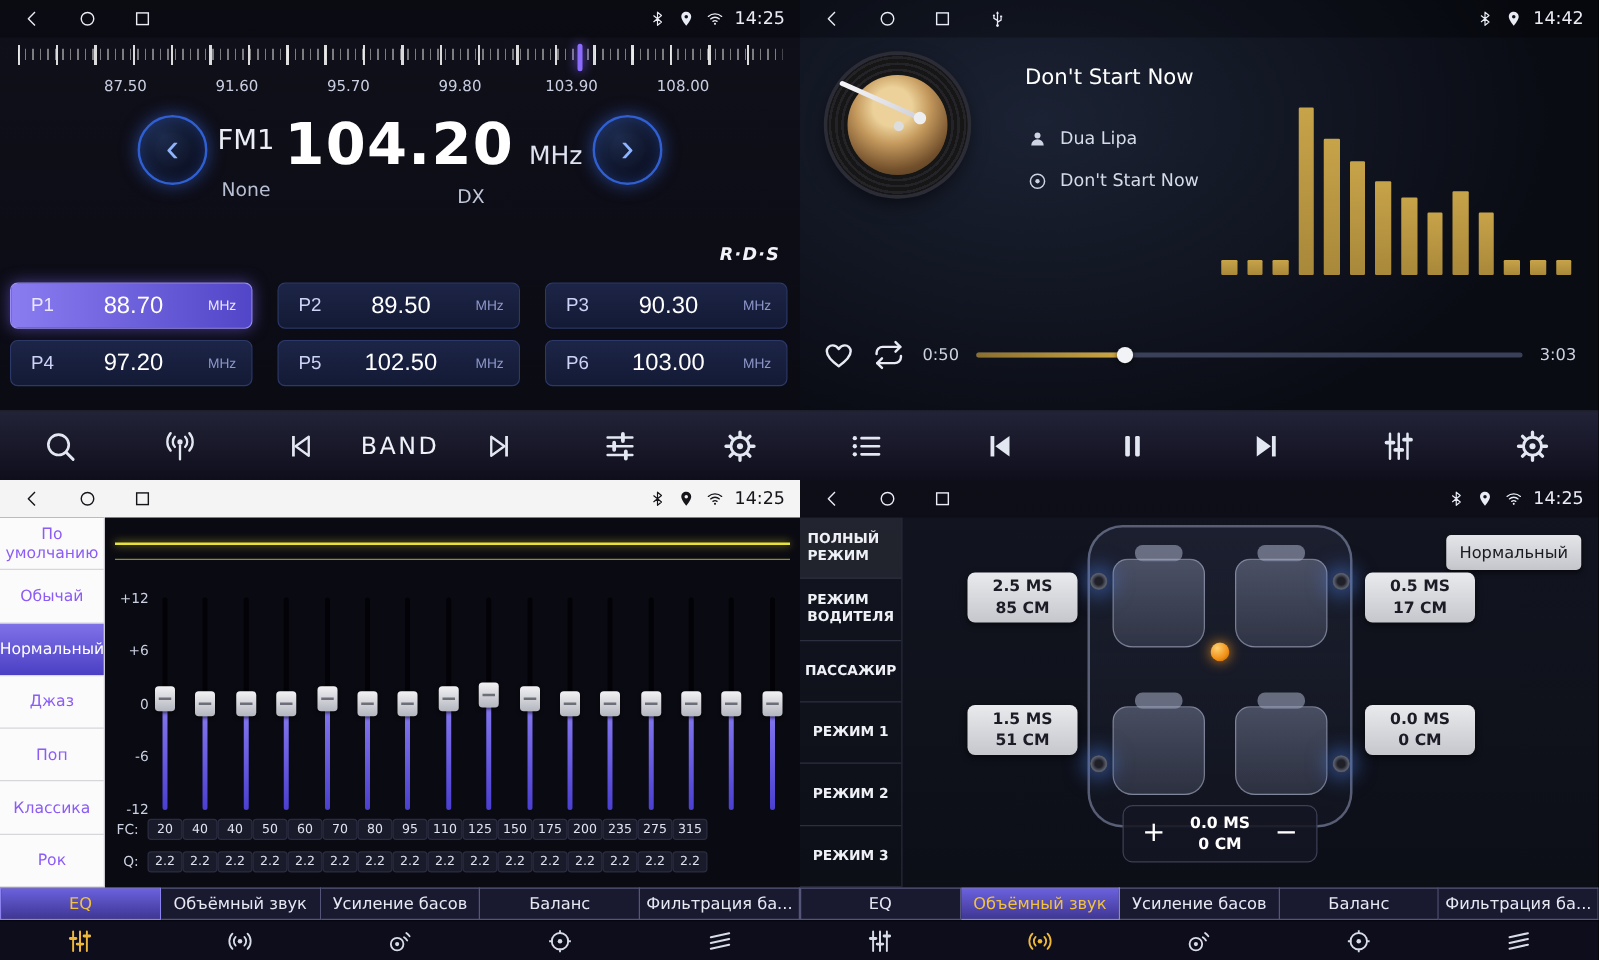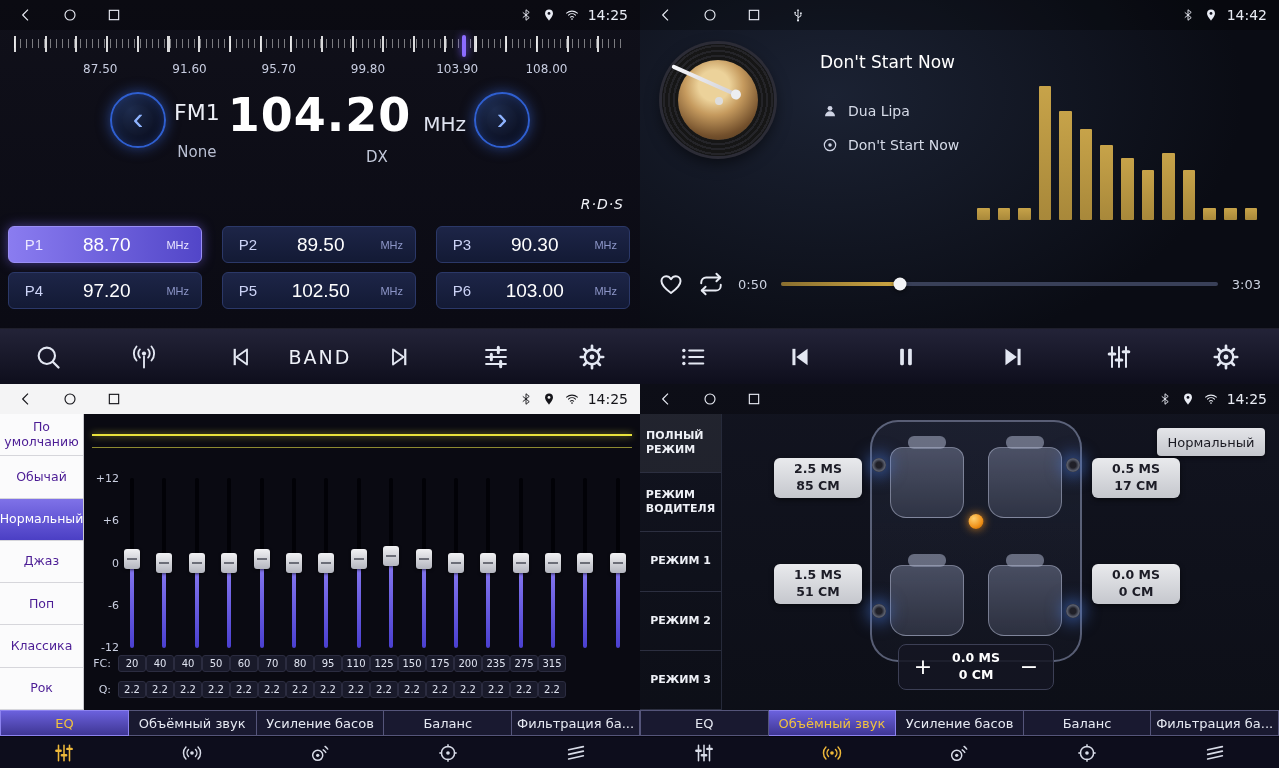--- a/index.html
+++ b/index.html
@@ -42,21 +42,21 @@
     color:#8fb4ff; display:flex; align-items:center; justify-content:center; }
   .chev { font-size:32px; line-height:1; margin-top:-4px; }
   .band-block { margin-top:16px; text-align:center; }
   .band-name { font-size:22px; color:#eceef6; }
   .stereo { font-size:15px; color:#b9bfd2; margin-top:18px; }
   .freq-block { position:relative; margin-top:4px; }
   .freq-line { display:flex; align-items:baseline; gap:12px; }
   .freq-big { font-size:46px; font-weight:bold; color:#fff; letter-spacing:1px; }
   .freq-unit { font-size:20px; color:#dfe3f0; }
   .dx { margin-top:6px; margin-left:58%; font-size:15px; color:#c3c9da; }
-  .rds { position:absolute; right:16px; top:196px; font-size:14px; font-weight:normal; font-style:italic; color:#f2f3f8; letter-spacing:1px; }
+  .rds { position:absolute; right:16px; top:196px; font-size:14px; font-weight:bold; font-style:italic; color:#f2f3f8; letter-spacing:1px; }
 
   .presets { position:absolute; left:8px; right:10px; top:226px; display:grid; grid-template-columns:1fr 1fr 1fr; column-gap:20px; row-gap:9px; }
   .preset { height:37px; border-radius:6px; display:flex; align-items:center; padding:0 12px; gap:8px; cursor:pointer;
     background:linear-gradient(180deg,#1d2547,#131a35); border:1px solid #2b3868; }
   .preset.active { background:linear-gradient(90deg,#8a7cf0,#5246c8); border-color:#9a8ef5; box-shadow:0 0 12px rgba(120,100,240,.55); }
   .p-name { font-size:15px; color:#ccd3f6; width:26px; }
   .p-freq { font-size:19px; color:#fff; flex:1; text-align:center; }
   .p-unit { font-size:11px; color:#8d96c8; }
   .preset.active .p-name, .preset.active .p-unit { color:#eae6ff; }
 
@@ -86,21 +86,21 @@
   .pctl { position:absolute; left:0; right:0; top:266px; height:36px; display:flex; align-items:center; gap:14px; padding:0 18px; color:#e8ebf3; }
   .pc-icon { width:26px; height:26px; display:inline-flex; cursor:pointer; }
   .ptime { font-size:13px; color:#ccd2e0; }
   .progress { position:relative; flex:1; height:4px; background:#394058; border-radius:2px; cursor:pointer; }
   .progress-fill { position:absolute; left:0; top:0; height:100%; background:linear-gradient(90deg,#8a6f2f,#cfa843); border-radius:2px; }
   .progress-thumb { position:absolute; top:50%; transform:translate(-50%,-50%); width:13px; height:13px; border-radius:50%; background:#f2f3f6; box-shadow:0 1px 4px rgba(0,0,0,.6); }
 
   
   .eq-sidebar { position:absolute; left:0; top:30px; bottom:58px; width:84px; background:#fbfbfc; border-right:1px solid #c9c9cf; display:flex; flex-direction:column; z-index:2; }
   .eq-preset { flex:1; display:flex; align-items:center; justify-content:center; text-align:center; padding:2px 5px;
-    font-size:12.5px; line-height:1.15; color:#4c1d95; border-bottom:1px solid #d6d6db; cursor:pointer; }
+    font-size:12.5px; line-height:1.15; color:#8b5cf6; border-bottom:1px solid #d6d6db; cursor:pointer; }
   .eq-preset.active { background:linear-gradient(180deg,#7f72e8,#4b3fc4); color:#fff; }
   .eq-main { position:absolute; left:84px; right:0; top:30px; bottom:58px; }
   .eq-curve { position:absolute; left:8px; right:8px; top:6px; height:48px; }
   .curve-line1 { position:absolute; left:0; right:0; top:14px; height:2px; background:#e8e23c; box-shadow:0 0 7px rgba(232,226,60,.8); }
   .curve-line2 { position:absolute; left:0; right:0; top:27px; height:1px; background:#8d8a30; }
   .gain-scale { position:absolute; left:0; top:58px; height:182px; width:28px; display:flex; flex-direction:column; justify-content:space-between; align-items:flex-end; padding-right:3px;margin-left:10px; }
   .gain-label { font-size:11px; color:#ccd1e2; }
   .eq-sliders { position:absolute; left:30px; right:4px; top:64px; height:170px; display:flex; justify-content:space-between; padding:0 4px; }
   .slider { position:relative; width:28px; height:100%; cursor:pointer; }
   .slider-track { position:absolute; left:50%; transform:translateX(-50%); top:0; bottom:0; width:4px; background:#020207; border-radius:2px; }
@@ -756,20 +756,21 @@
               <path d="M9.2 15.6a4.5 4.5 0 0 1 5.6 0"></path>
               <circle cx="12" cy="19" r="1.4" fill="currentColor" stroke="none"></circle>
             </svg>
           </span>
           <span class="sb-time">14:25</span>
         </div>
       </header>
     <aside id="sf-modes" class="sf-sidebar">
         <div class="sf-mode active">ПОЛНЫЙ РЕЖИМ</div>
         <div class="sf-mode">РЕЖИМ ВОДИТЕЛЯ</div>
+        <div class="sf-mode">ПАССАЖИР</div>
         <div class="sf-mode">РЕЖИМ 1</div>
         <div class="sf-mode">РЕЖИМ 2</div>
         <div class="sf-mode">РЕЖИМ 3</div>
       </aside>
     <button class="sf-normal">Нормальный</button>
     <div class="car">
       <div class="seat seat-fl">
           <div class="head"></div>
           <div class="back"></div>
         </div>

